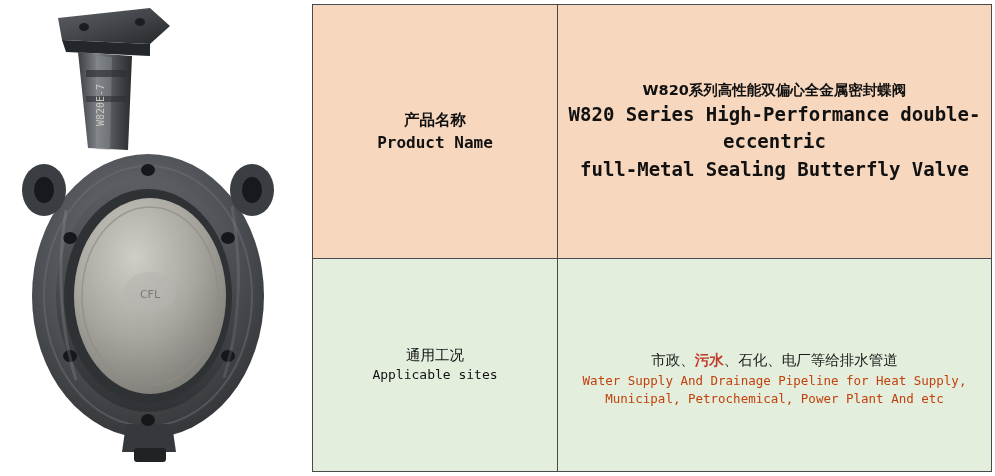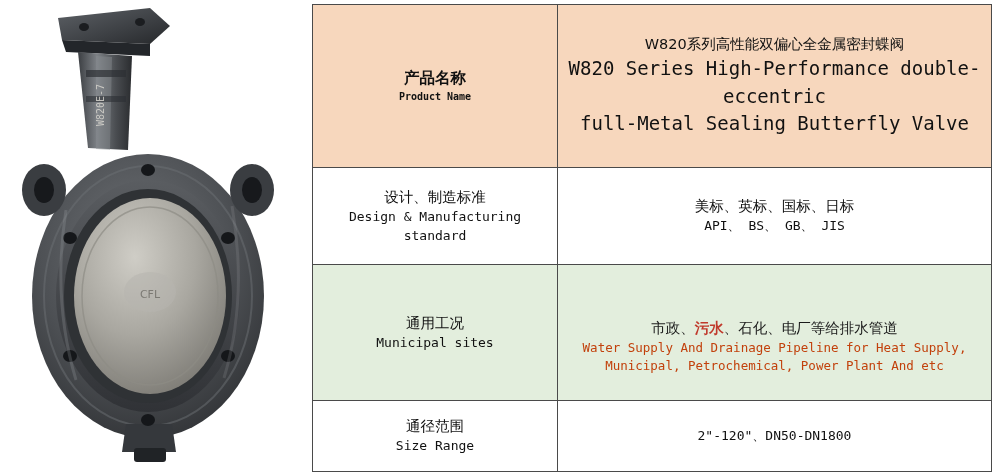--- a/index.html
+++ b/index.html
@@ -68,23 +68,23 @@
     font-family: "DejaVu Sans Mono", monospace;
     font-size: 13px;
     color: #111111;
     line-height: 1.45;
     display: block;
     letter-spacing: 0px;
   }
   
   tr.header td { background: #f7d7bd; }
   tr.header td.label .cn { font-weight: bold; font-size: 15.5px; }
-  tr.header td.label .en { font-weight: bold; font-size: 10px; }
+  tr.header td.label .en { font-weight: bold; font-size: 16px; }
   tr.header td.value .cn,
-  tr.header td.value .en { font-weight: normal; }
+  tr.header td.value .en { font-weight: bold; }
   tr.header td.value .cn { font-size: 14.5px; }
   tr.header td.value .en { font-size: 19px; }
 
   
   tr.tint td { background: #e3eedd; }
   tr.plain td { background: #ffffff; }
 
   .hl-red { color: #c0392b; font-weight: bold; }
   tr.tint.sites td.value .cn { color: #b8430f; margin-top: 28px; }
   tr.tint.sites td.value .en { color: #c2410c; }
@@ -196,52 +196,32 @@
             <span class="cn">产品名称</span>
             <span class="en">Product Name</span>
           </td>
           <td class="value">
             <span class="cn">W820系列高性能双偏心全金属密封蝶阀</span>
             <span class="en">W820 Series High-Performance double-eccentric</span>
             <span class="en">full-Metal Sealing Butterfly Valve</span>
           </td>
         </tr>
 
-        <tr class="plain">
-          <td class="label">
-            <span class="cn">设计、制造标准</span>
-            <span class="en">Design &amp; Manufacturing</span>
-            <span class="en">standard</span>
-          </td>
-          <td class="value">
-            <span class="cn">美标、英标、国标、日标</span>
-            <span class="en">API、 BS、 GB、 JIS</span>
-          </td>
-        </tr>
 
         <tr class="tint sites">
           <td class="label">
             <span class="cn">通用工况</span>
-            <span class="en">Municipal sites</span>
+            <span class="en">Applicable sites</span>
           </td>
           <td class="value">
             <span class="cn"><span class="dark">市政、</span><span class="hl-red">污水</span><span class="dark">、石化、电厂等给排水管道</span></span>
             <span class="en">Water Supply And Drainage Pipeline for Heat Supply,</span>
             <span class="en">Municipal, Petrochemical, Power Plant And etc</span>
           </td>
         </tr>
 
 
 
-        <tr class="plain">
-          <td class="label">
-            <span class="cn">通径范围</span>
-            <span class="en">Size Range</span>
-          </td>
-          <td class="value">
-            <span class="en">2"-120"、DN50-DN1800</span>
-          </td>
-        </tr>
 
       </tbody>
     </table>
   </div>
 </div>
 
 </body></html>

